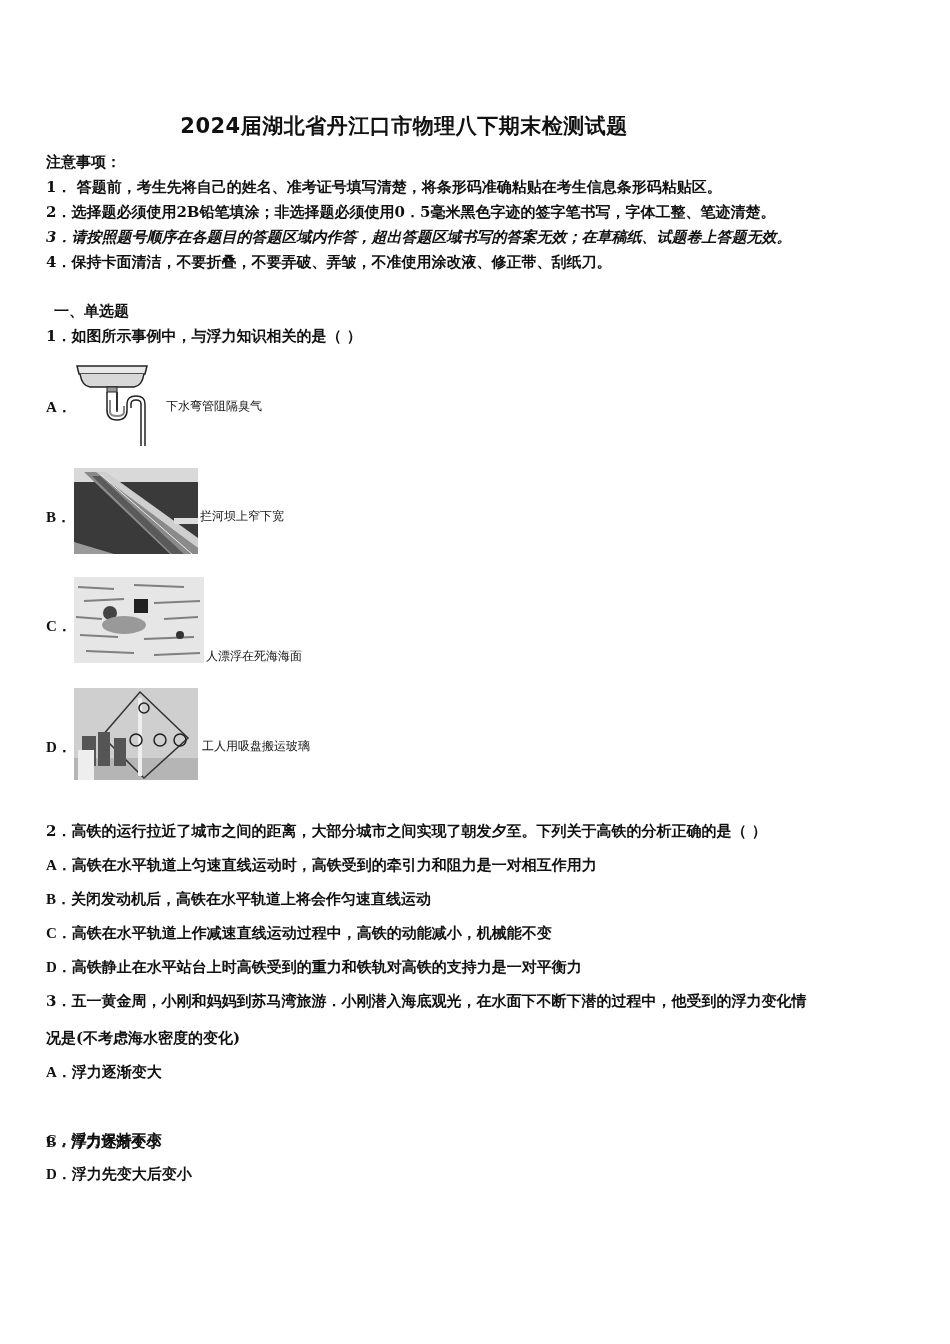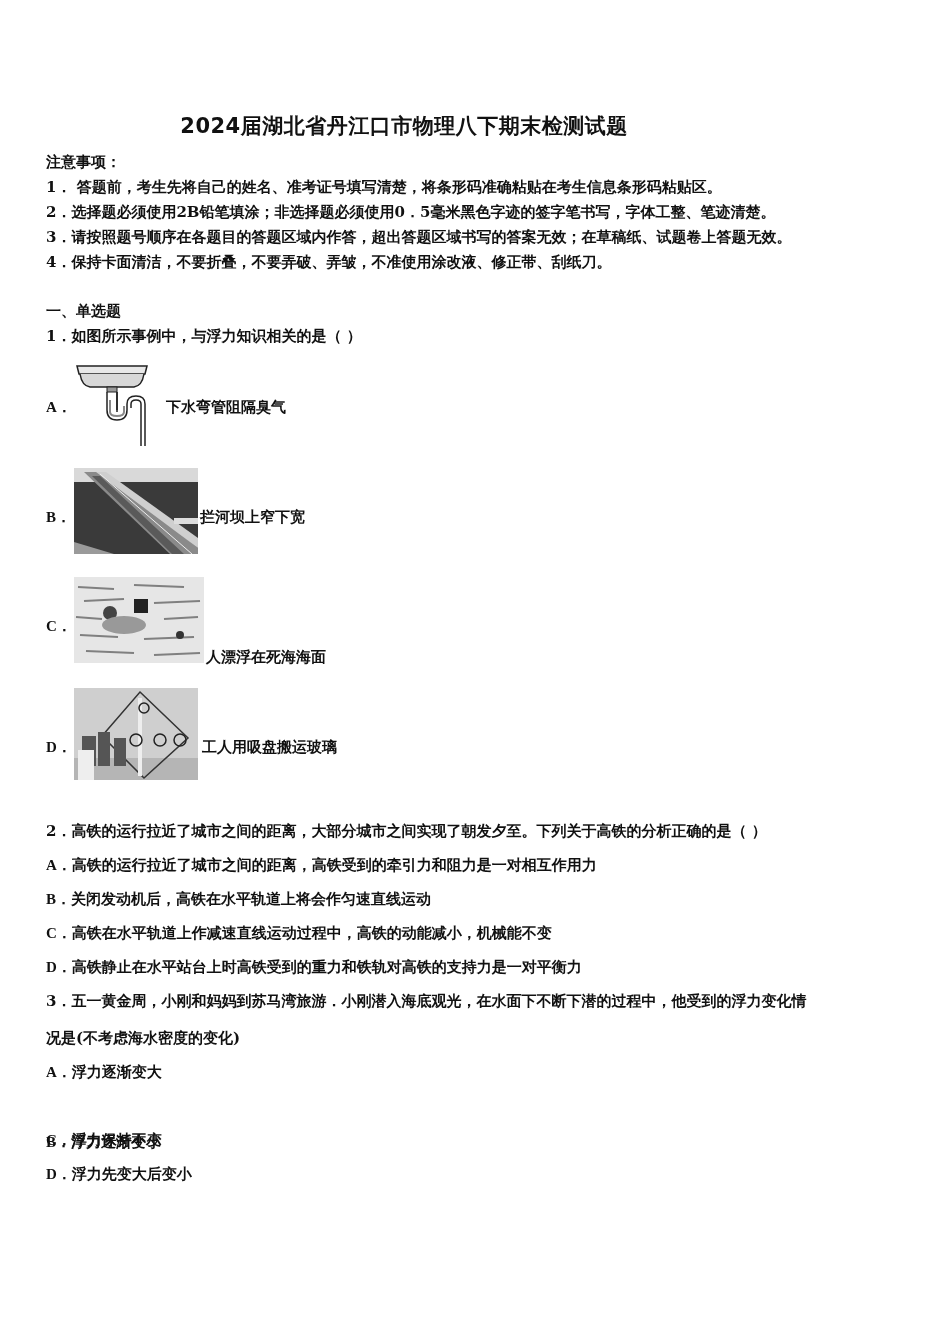--- a/index.html
+++ b/index.html
@@ -6,38 +6,38 @@
   body { width: 950px; height: 1344px; position: relative; overflow: hidden;
          font-family: "DejaVu Serif", "Liberation Serif", serif; color: #111; }
   .title { position: absolute; left: 0; width: 808px; top: 112px; text-align: center;
            font-family: "DejaVu Sans", "Liberation Sans", sans-serif; font-weight: bold;
            font-size: 21px; letter-spacing: 0.5px; color: #111; }
   .line { position: absolute; left: 46px; font-size: 15px; white-space: nowrap; line-height: 20px; }
   .notice-line { font-weight: bold; }
   .opt-label { display: inline-block; font-weight: bold; font-family: "Liberation Serif", serif; }
   .q-text { font-weight: bold; }
   .fig { position: absolute; background: #f4f4f4; border: 0; }
-  .fig-caption { position: absolute; font-size: 15px; font-weight: bold; white-space: nowrap; }
+  .fig-caption { position: absolute; font-size: 12px; font-weight: normal; white-space: nowrap; }
   .opt-letter { position: absolute; left: 46px; font-size: 15px; font-weight: bold; font-family: "Liberation Serif", serif; }
   svg { display: block; }
 </style>
 </head>
 <body>
 
 <div>
 
   <div class="title">2024届湖北省丹江口市物理八下期末检测试题</div>
 
   <div class="line notice-line" style="top:152px;">注意事项：</div>
   <div class="line notice-line" style="top:177px;">1．  答题前，考生先将自己的姓名、准考证号填写清楚，将条形码准确粘贴在考生信息条形码粘贴区。</div>
   <div class="line notice-line" style="top:202px;">2．选择题必须使用2B铅笔填涂；非选择题必须使用0．5毫米黑色字迹的签字笔书写，字体工整、笔迹清楚。</div>
-  <div class="line notice-line" style="top:227px;">3．请按照题号顺序在各题目的答题区域内作答，超出答题区域书写的答案无效；在草稿纸、试题卷上答题无效。</div>
+  <div class="line notice-line" style="top:227px;font-style:italic;">3．请按照题号顺序在各题目的答题区域内作答，超出答题区域书写的答案无效；在草稿纸、试题卷上答题无效。</div>
   <div class="line notice-line" style="top:252px;">4．保持卡面清洁，不要折叠，不要弄破、弄皱，不准使用涂改液、修正带、刮纸刀。</div>
 
-  <div class="line q-text" style="top:301px;">一、单选题</div>
+  <div class="line q-text" style="top:301px;margin-left:8px;">一、单选题</div>
 
   <div class="line q-text" style="top:326px;">1．如图所示事例中，与浮力知识相关的是（    ）</div>
 
   <div class="opt-letter" style="top:398px;">A．</div>
   <div class="fig" style="left:74px; top:360px; width:90px; height:88px; background:transparent;">
     <svg width="90" height="88" viewBox="0 0 90 88">
       <path d="M3 6 L73 6 L71 14 L5 14 Z" fill="#e8e8e8" stroke="#222" stroke-width="1.5"></path>
       <path d="M6 14 Q8 26 16 27 L60 27 Q68 26 70 14" fill="#d8d8d8" stroke="#222" stroke-width="1.5"></path>
       <rect x="33" y="27" width="10" height="5" fill="#999" stroke="#222" stroke-width="1"></rect>
       <path d="M33 32 L33 50 Q33 60 43 60 Q53 60 53 50 L53 44 Q53 36 62 36 Q71 36 71 44 L71 86" fill="none" stroke="#222" stroke-width="1.5"></path>
@@ -105,21 +105,21 @@
         <rect x="24" y="44" width="12" height="34"></rect>
         <rect x="40" y="50" width="12" height="28"></rect>
       </g>
       <rect x="4" y="62" width="16" height="30" fill="#eee"></rect>
     </svg>
   </div>
   <div class="fig-caption" style="left:202px; top:738px;text-align:center;">工人用吸盘搬运玻璃</div>
 
   <div class="line q-text" style="top:821px;">2．高铁的运行拉近了城市之间的距离，大部分城市之间实现了朝发夕至。下列关于高铁的分析正确的是（    ）</div>
   <div class="line q-text" style="top:855px;">
-    <span class="opt-label">A．</span><span>高铁的运行拉近了城市之间的距离，高铁受到的牵引力和阻力是一对相互作用力</span>
+    <span class="opt-label">A．</span><span>高铁在水平轨道上匀速直线运动时，高铁受到的牵引力和阻力是一对相互作用力</span>
   </div>
   <div class="line q-text" style="top:889px;">
     <span class="opt-label">B．</span><span>关闭发动机后，高铁在水平轨道上将会作匀速直线运动</span>
   </div>
   <div class="line q-text" style="top:923px;">
     <span class="opt-label">C．</span><span>高铁在水平轨道上作减速直线运动过程中，高铁的动能减小，机械能不变</span>
   </div>
   <div class="line q-text" style="top:957px;text-align:right;">
     <span class="opt-label">D．</span><span>高铁静止在水平站台上时高铁受到的重力和铁轨对高铁的支持力是一对平衡力</span>
   </div>

